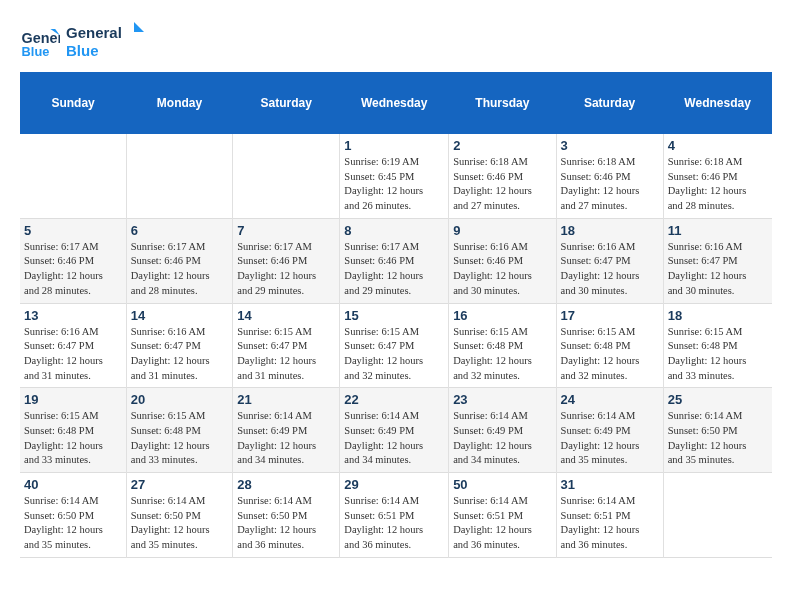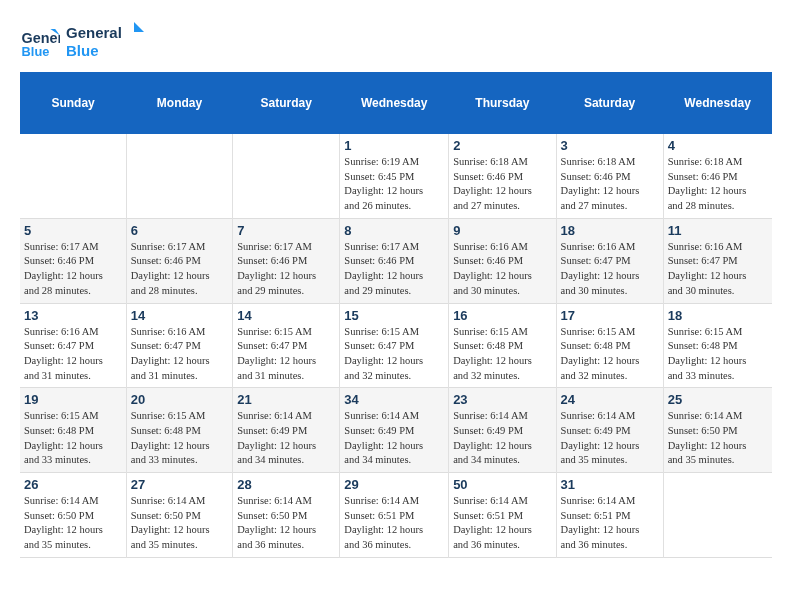--- a/index.html
+++ b/index.html
@@ -271,21 +271,21 @@
 and 33 minutes.</div>
         </td>
         <td>
           <span class="day-num">21</span>
           <div class="day-info" style="white-space: pre-line;">Sunrise: 6:14 AM
 Sunset: 6:49 PM
 Daylight: 12 hours
 and 34 minutes.</div>
         </td>
         <td>
-          <span class="day-num">34</span>
+          <span class="day-num">22</span>
           <div class="day-info" style="white-space: pre-line;">Sunrise: 6:14 AM
 Sunset: 6:49 PM
 Daylight: 12 hours
 and 34 minutes.</div>
         </td>
         <td>
           <span class="day-num">23</span>
           <div class="day-info" style="white-space: pre-line;">Sunrise: 6:14 AM
 Sunset: 6:49 PM
 Daylight: 12 hours
@@ -301,21 +301,21 @@
         <td>
           <span class="day-num">25</span>
           <div class="day-info" style="white-space: pre-line;">Sunrise: 6:14 AM
 Sunset: 6:50 PM
 Daylight: 12 hours
 and 35 minutes.</div>
         </td>
       </tr>
       <tr>
         <td>
-          <span class="day-num">26</span>
+          <span class="day-num">40</span>
           <div class="day-info" style="white-space: pre-line;">Sunrise: 6:14 AM
 Sunset: 6:50 PM
 Daylight: 12 hours
 and 35 minutes.</div>
         </td>
         <td>
           <span class="day-num">27</span>
           <div class="day-info" style="white-space: pre-line;">Sunrise: 6:14 AM
 Sunset: 6:50 PM
 Daylight: 12 hours

